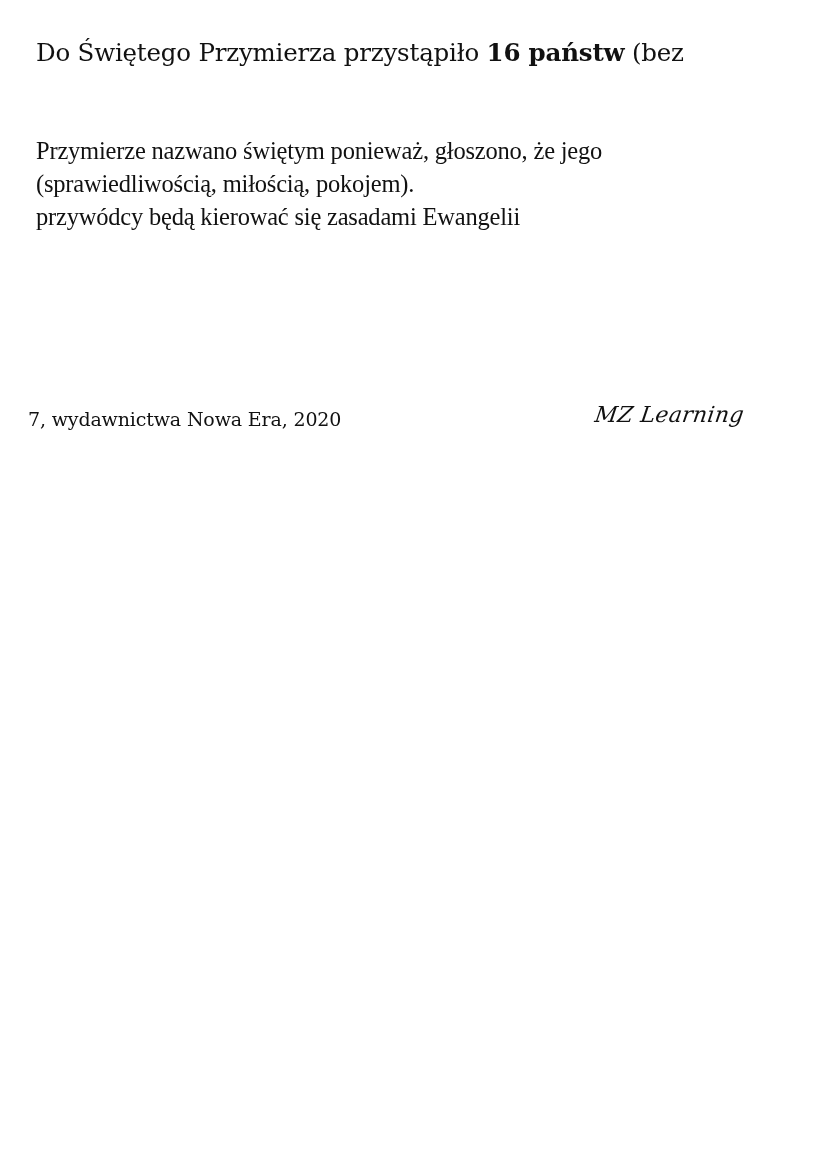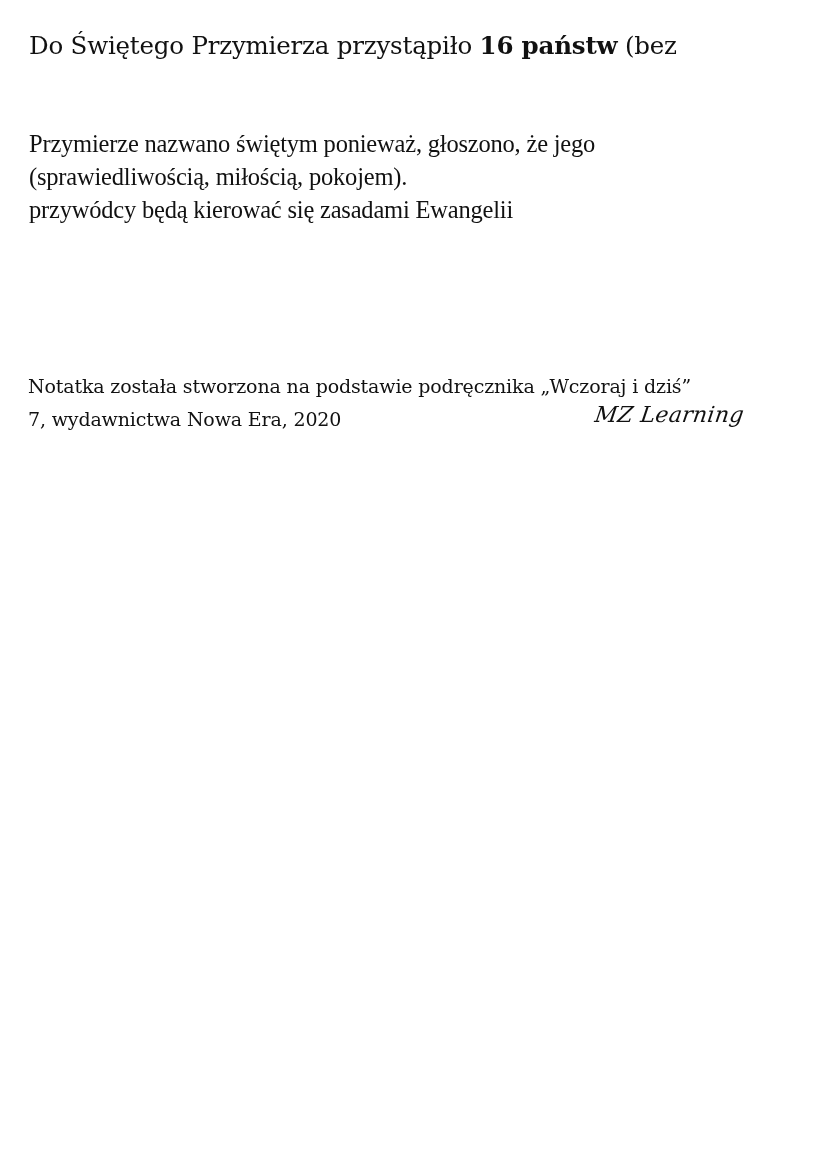--- a/index.html
+++ b/index.html
@@ -17,21 +17,21 @@
     }
     .page {
       position: absolute;
       left: 0; top: 0;
       width: 828px; height: 1171px;
       background: #ffffff;
     }
     .para {
       position: absolute;
       left: 28px;
-      margin: 1px;
+      margin: 8px;
       font-size: 24.5px;
       line-height: 33px;
       letter-spacing: -0.2px;
       white-space: nowrap;
     }
     .para .line { display: block; }
     .para b { font-weight: bold; }
     #p1 { top: 28px; }
     #p2 { top: 126px; font-family: Liberation Serif, serif; }
     .note {
@@ -66,18 +66,17 @@
   <p class="para" id="p1">
     <span class="line"><span>Do Świętego Przymierza przystąpiło </span><b>16 państw</b><span> (bez</span></span>
   </p>
 
   <p class="para" id="p2">
     <span class="line">Przymierze nazwano świętym ponieważ, głoszono, że jego</span>
     <span class="line">(sprawiedliwością, miłością, pokojem).</span>
     <span class="line">przywódcy będą kierować się zasadami Ewangelii</span>
   </p>
 
-  <p class="note" id="note1">Notatka została stworzona na podstawie podręcznika „Wczoraj i dziś”</p>
   <p class="note" id="note2">7, wydawnictwa Nowa Era, 2020</p>
 
   <div class="signature">MZ Learning</div>
 
 </div>
 
 </body></html>

